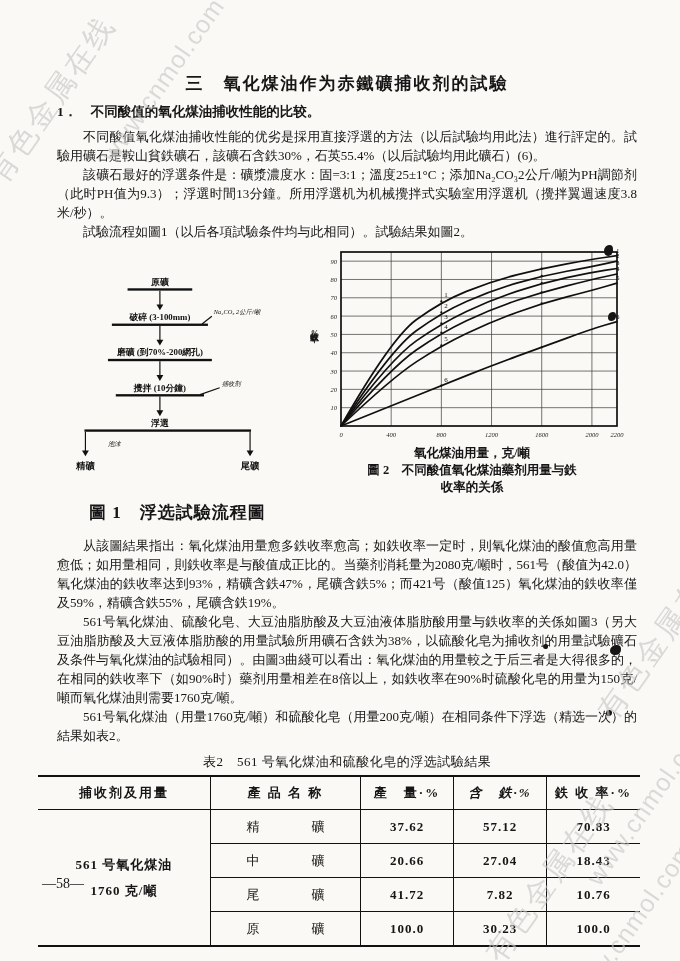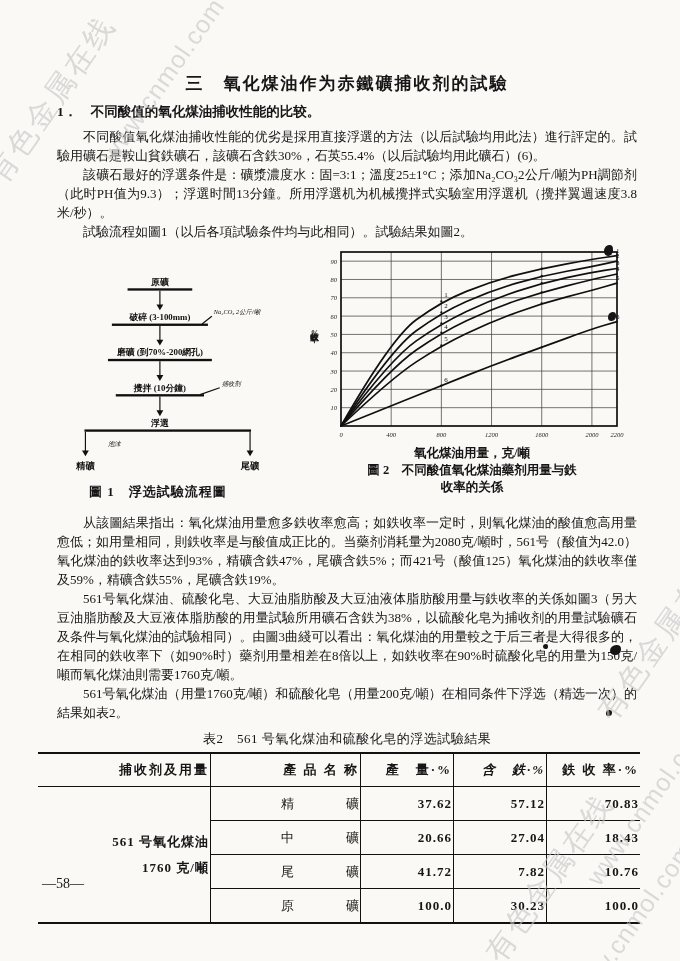--- a/index.html
+++ b/index.html
@@ -17,21 +17,21 @@
   
   #content{position:absolute;left:57px;top:72px;width:580px;z-index:2;}
   .doc-title{text-align:center;font-size:17px;font-weight:bold;letter-spacing:2px;margin:0 0 5px 0;}
   .sec-heading{font-size:13.5px;font-weight:bold;margin:8px 0 6px 0;}
   p.body-par{font-size:13px;line-height:19px;margin:0;text-align:justify;text-indent:2em;
              font-weight:500;}
   
   .figures-row{display:flex;margin-top:6px;}
   .figcol-left{width:250px;padding-top:26px;}
   .figcol-right{width:330px;position:relative;}
-  .fig-caption{font-size:13px;font-weight:bold;margin-top:0;margin-left:32px;letter-spacing:1px;}
+  .fig-caption{font-size:17px;font-weight:bold;margin-top:18px;margin-left:32px;letter-spacing:1px;}
   .chart-ylabel{position:absolute;left:2px;top:78px;writing-mode:vertical-rl;text-orientation:upright;
                 font-size:8.5px;letter-spacing:1px;font-weight:bold;}
   #chart-svg{margin-left:8px;display:block;}
   .chart-cap1{font-size:12.5px;font-weight:bold;text-align:center;margin-top:2px;}
   .chart-cap2{font-size:12.5px;font-weight:bold;text-align:center;}
   .chart-cap3{font-size:12.5px;font-weight:bold;text-align:center;}
   .chart-legend{font-size:12.5px;font-weight:bold;margin-left:-70px;margin-top:1px;letter-spacing:.5px;}
   
   .grid{stroke:#3a3a3a;stroke-width:.7;}
   .frame{fill:none;stroke:#101010;stroke-width:1.7;}
@@ -50,21 +50,21 @@
   .fann{font-size:6.5px;font-style:italic;fill:#101010;font-family:"Liberation Serif",serif;}
   .fout{font-size:9.5px;font-weight:bold;text-anchor:middle;fill:#101010;
         font-family:"Liberation Serif",serif;}
   
   .results-block{margin-top:12px;}
   
   .table-caption{text-align:center;font-size:13px;font-weight:normal;margin:8px 0 4px 0;letter-spacing:.5px;}
   table.t2{border-collapse:collapse;margin-left:-19px;width:602px;
            border-top:2.5px solid #111;border-bottom:2.5px solid #111;font-size:13px;}
   table.t2 th{font-weight:bold;border-bottom:1.6px solid #111;height:30px;letter-spacing:2px;}
-  table.t2 th,table.t2 td{text-align:right;vertical-align:middle;}
+  table.t2 th,table.t2 td{text-align:center;vertical-align:middle;}
   table.t2 td{height:31px;}
   .vline{border-left:1.2px solid #111;}
   table.t2 tbody td.datacell{border-top:1.2px solid #111;}
   table.t2 tbody tr:first-child td.datacell{border-top:none;}
   .group-cell{font-weight:bold;line-height:26px;letter-spacing:1px;}
   .prod{letter-spacing:0;}
   .num{font-weight:bold;letter-spacing:1px;}
   
   .page-num{position:absolute;left:42px;top:876px;font-size:14px;font-weight:normal;z-index:2;}
 </style>

